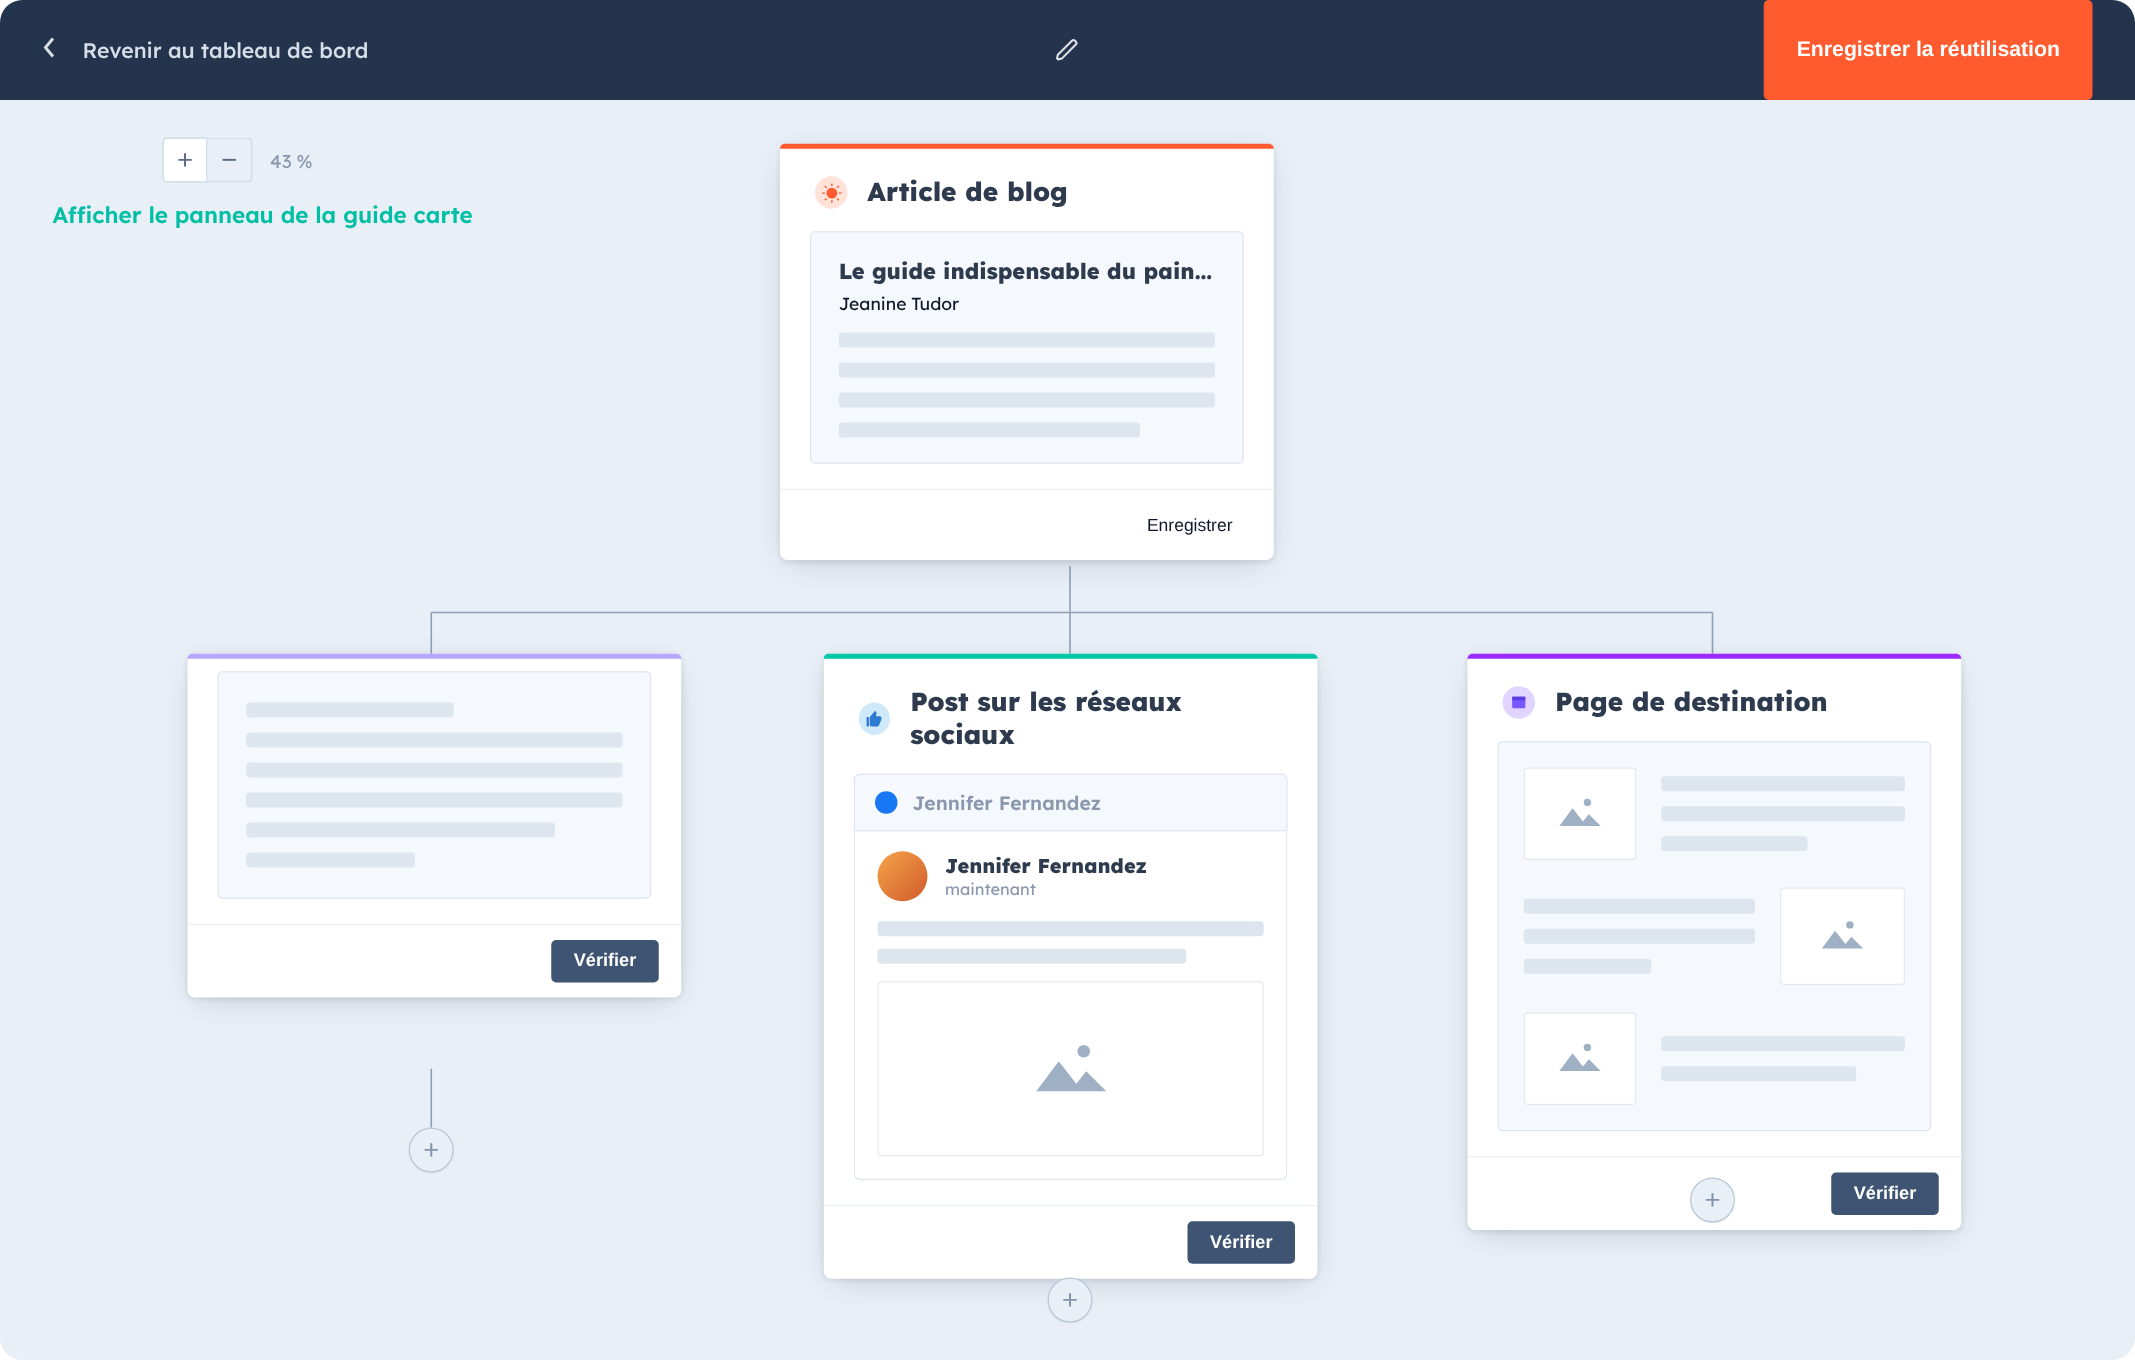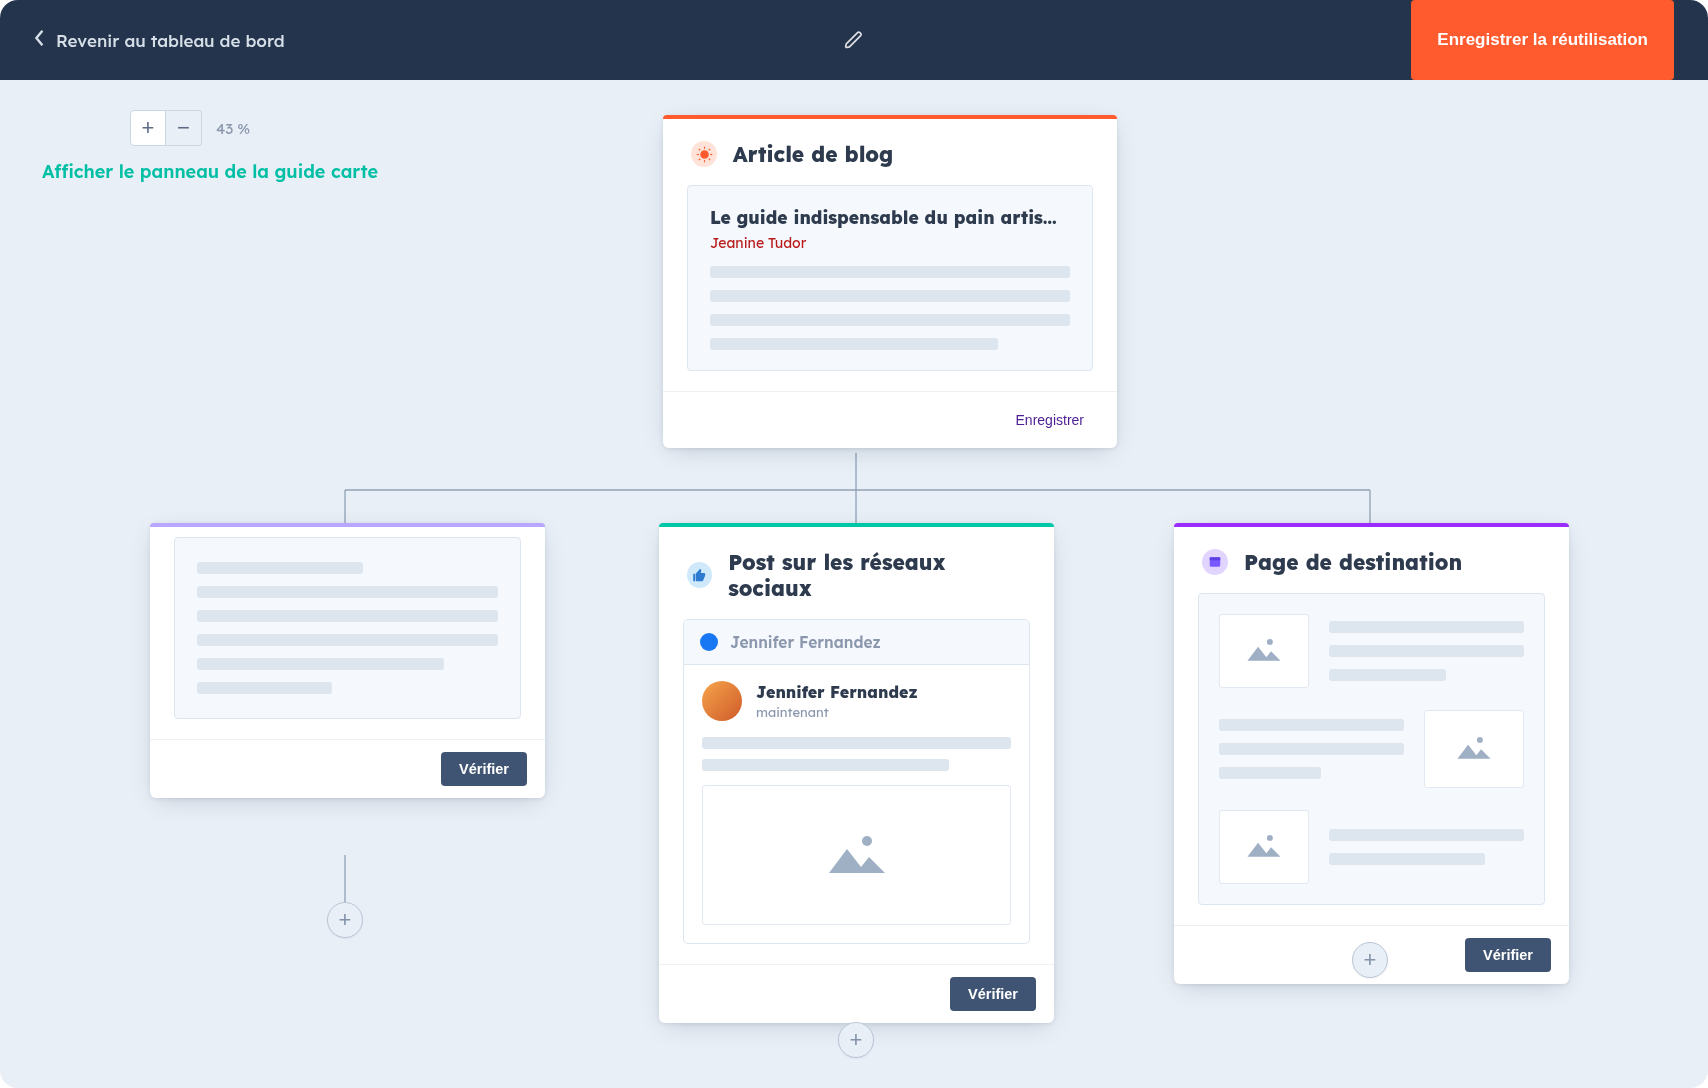--- a/index.html
+++ b/index.html
@@ -22,21 +22,21 @@
   .topbar{
     height:80px;
     background:#24344d;
     color:#fff;
     display:flex;
     align-items:center;
     justify-content:space-between;
     padding:0 34px;
   }
   .back{
-    display:flex;align-items:center;gap:10px;cursor:pointer;font-size:17px;
+    display:flex;align-items:center;gap:20px;cursor:pointer;font-size:17px;
     color:#d6dfe8;font-weight:500;
   }
   .back svg{width:12px;height:20px;}
   .title-wrap{
     position:absolute;left:50%;top:0;transform:translateX(-50%);
     height:80px;display:flex;align-items:center;gap:14px;
     font-size:26px;font-weight:700;color:#fff;
   }
   .title-wrap svg{width:20px;height:20px;opacity:.85;}
   .save-btn{
@@ -86,36 +86,36 @@
     font-size:13px;font-weight:700;color:#fff;
   }
   .card-head .title{font-size:21px;font-weight:800;color:#2e3b4e;}
   .card-body{padding:10px 24px 20px 24px;}
   
   .panel{
     background:#f5f8fc;border:1px solid #dde5ef;border-radius:4px;
     padding:20px 22px;position:relative;
   }
   .panel h3{font-size:17.5px;font-weight:800;color:#2e3b4e;white-space:nowrap;overflow:hidden;text-overflow:ellipsis;}
-  .panel .sub{font-size:14px;color:#b91c1c;margin-top:6px;}
+  .panel .sub{font-size:14px;color:#0f172a;margin-top:6px;}
   .skels{margin-top:14px;display:flex;flex-direction:column;gap:12px;}
   .sk{height:12px;background:#dde5ef;border-radius:3px;}
   .card-foot{
     border-top:1px solid #edf1f6;padding:12px 18px;display:flex;justify-content:flex-end;
   }
   .ghost-btn{
-    background:transparent;border:1px solid transparent;color:#4c1d95;
+    background:transparent;border:1px solid transparent;color:#0f172a;
     padding:7px 14px;border-radius:4px;font-size:14px;font-weight:500;
   }
   .dark-btn{
     background:#3f5472;color:#fff;border:none;padding:9px 18px;border-radius:4px;
     font-size:14.5px;font-weight:600;cursor:pointer;
   }
   
-  .c-blog{left:663px;top:35px;width:454px;}
+  .c-blog{left:624px;top:35px;width:395px;}
   .c-blog .card-top{background:#ff5b2e;}
   .c-blog .badge{background:#ffe3d8;}
   .c-ads{left:150px;top:443px;width:395px;}
   .c-ads .card-top{background:#b8a6ff;}
   .c-ads .badge{background:#8c7bff;font-size:8px;font-weight:800;}
   .c-social{left:659px;top:443px;width:395px;}
   .c-social .card-top{background:#00c7a8;}
   .c-social .badge{background:#cfe9fb;}
   .c-landing{left:1174px;top:443px;width:395px;}
   .c-landing .card-top{background:#9b2cff;}

